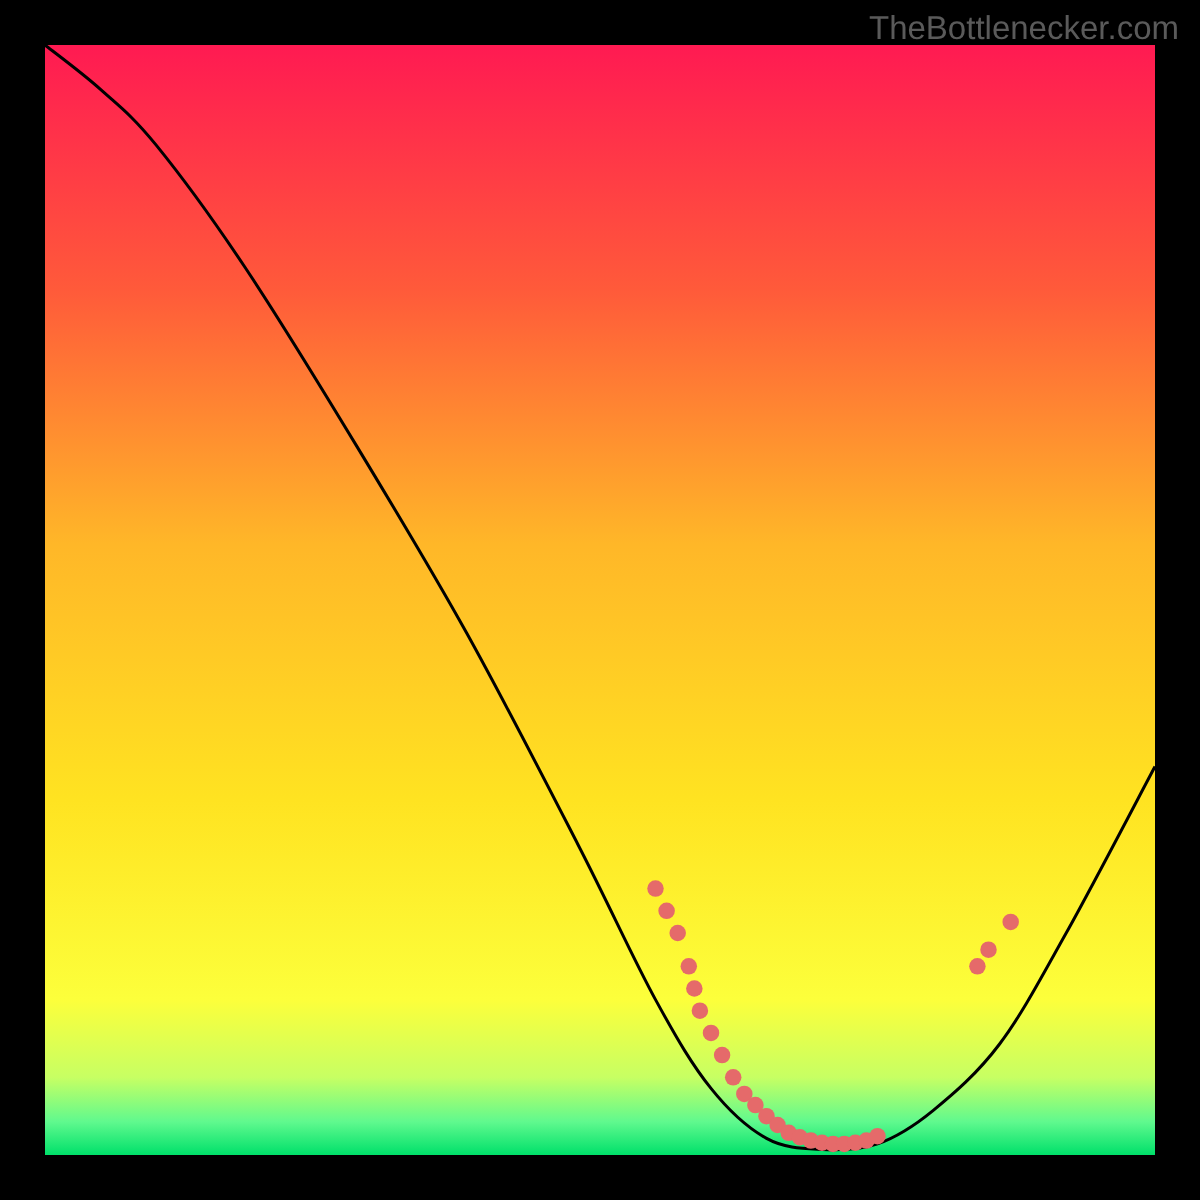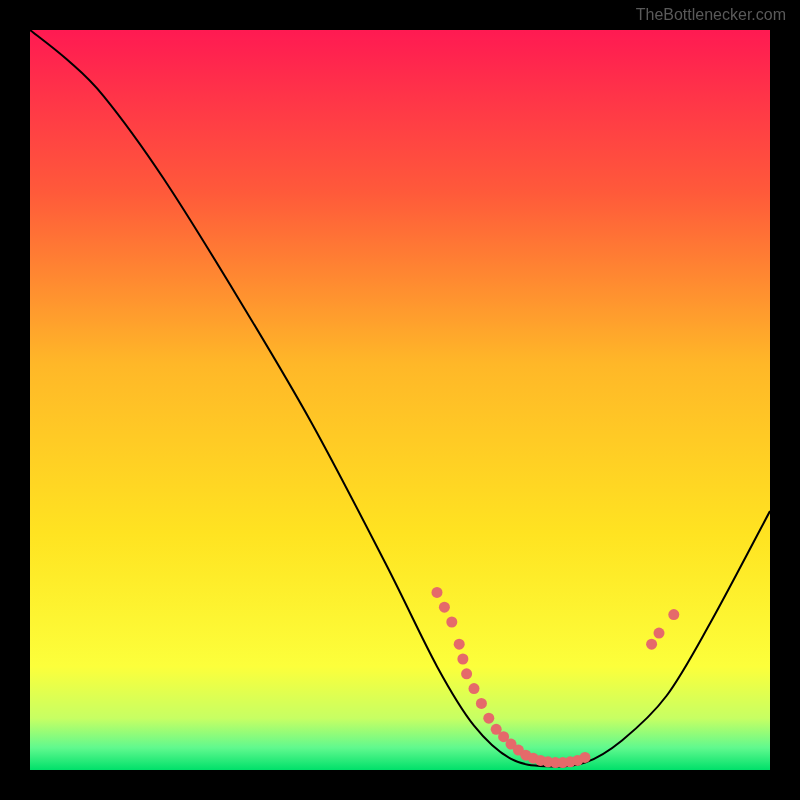--- a/index.html
+++ b/index.html
@@ -8,21 +8,21 @@
     height: 800px;
     background: #000;
     position: relative;
     font-family: Arial, sans-serif;
   }
   .watermark {
     position: absolute;
     top: 6px;
     right: 14px;
     color: #5a5a5a;
-    font-size: 16px;
+    font-size: 22px;
     font-weight: 500;
     z-index: 10;
   }
   .plot-area {
     position: absolute;
     left: 30px;
     top: 30px;
     width: 740px;
     height: 740px;
   }

